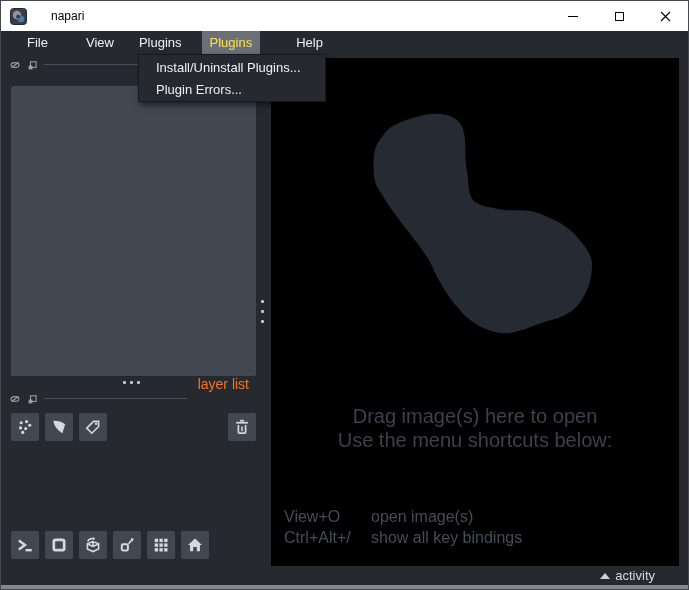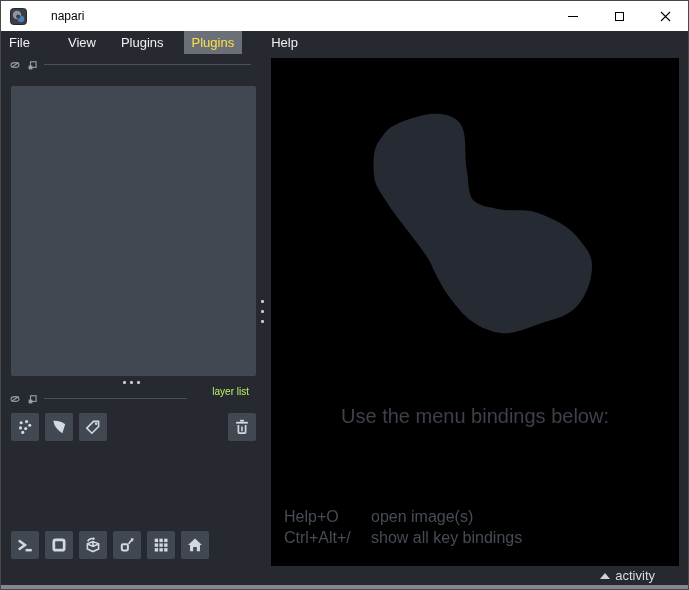--- a/index.html
+++ b/index.html
@@ -26,21 +26,21 @@
   .titlebar .app-icon { width:17px; height:17px; margin-left:9px; }
   .titlebar .title-text { font-size:12px; margin-left:24px; color:#000; }
   .win-controls { position:absolute; right:0; top:0; height:30px; display:flex; }
   .win-btn { width:46px; height:30px; display:flex; align-items:center; justify-content:center; }
   .glyph-min { width:10px; height:1px; background:#000; }
   .glyph-max { width:9px; height:9px; border:1px solid #000; }
 
   
   .menubar {
     position:absolute; left:0; top:30px; width:100%; height:23px;
-    background:#262930; display:flex; align-items:stretch; padding-left:0;text-align:right;
+    background:#262930; display:flex; align-items:stretch; padding-left:18px;text-align:right;
   }
   .menu-item {
     color:#f0f1f2; font-size:13px; padding:0 8px; display:flex; align-items:center;
   }
   .menu-item.active { background:#6b7078; color:#fde047; }
 
   
   .dropdown {
     position:absolute; left:137px; top:53px; width:188px;
     background:#262930; border:1px solid #17191e;
@@ -55,22 +55,22 @@
   
   .dock-titlebar { position:absolute; height:14px; display:flex; align-items:center; }
   .dock-hline { position:absolute; height:1px; background:#4a5058; }
   .layer-controls-panel {
     position:absolute; left:10px; top:85px; width:245px; height:290px;
     background:#414851; border-radius:2px;
   }
   .dots-h { position:absolute; left:122px; top:380px; display:flex; gap:4px; }
   .dots-h span { width:3px; height:3px; background:#c3c7cd; border-radius:1px; display:block; }
   .layer-list-label {
-    position:absolute; top:385px; right:439px; 
-    color:#bef264; font-size:10px;
+    position:absolute; top:375px; right:439px; 
+    color:#f97316; font-size:14px;
   }
   .tool-btn {
     position:absolute; width:28px; height:28px; background:#414851; border-radius:2px;
     display:flex; align-items:center; justify-content:center;
   }
   .dots-v { position:absolute; left:260px; top:299px; display:flex; flex-direction:column; gap:7px; }
   .dots-v span { width:3px; height:3px; background:#c3c7cd; border-radius:1px; display:block; }
 
   
   .canvas {
@@ -132,21 +132,21 @@
         </svg>
       </div>
     </div>
   </div>
 
   <div class="menubar">
     <div class="menu-item">File</div>
     <div class="menu-item" style="margin-left:22px;">View</div>
     <div class="menu-item" style="margin-left:9px;">Plugins</div>
     <div class="menu-item active" style="margin-left:12px;">Plugins</div>
-    <div class="menu-item" style="margin-left:21px;">Help</div>
+    <div class="menu-item" style="margin-left:28px;">Help</div>
   </div>
 
   <div class="dock-titlebar" style="left:9px; top:57px; width:250px;">
     <svg width="10" height="8" viewBox="0 0 10 8">
       <ellipse cx="5" cy="4" rx="4" ry="2.4" fill="none" stroke="#9aa0a8" stroke-width="1.1"></ellipse>
       <path d="M1.5,6.5 L8.5,1.5" stroke="#9aa0a8" stroke-width="1.1"></path>
     </svg>
     <svg width="9" height="9" viewBox="0 0 9 9" style="margin-left:8px;">
       <rect x="2.5" y="0.8" width="5.6" height="5.6" fill="none" stroke="#9aa0a8" stroke-width="1.1"></rect>
       <rect x="0.6" y="4.6" width="3.8" height="3.8" fill="#9aa0a8"></rect>
@@ -270,34 +270,39 @@
         C262,267 245,277 230,275
         C213,273 197,263 188,251
         C176,238 167,222 160,206
         C153,191 125,160 115,143
         C108,132 104,127 103,118
         C102,104 102,91 108,83
         C113,76 116,71 122,68
         C132,62 142,60 153,57 Z"></path>
     </svg>
     <div class="welcome">
-      <div>Use the menu bindings below:</div>
+      <div>Drag image(s) here to open</div>
+      <div>Use the menu shortcuts below:</div>
     </div>
     <div class="shortcut-block">
       <div class="shortcut-row">
-        <span class="shortcut-keys">Help+O</span>
+        <span class="shortcut-keys">View+O</span>
         <span>open image(s)</span>
       </div>
       <div class="shortcut-row">
         <span class="shortcut-keys">Ctrl+Alt+/</span>
         <span>show all key bindings</span>
       </div>
     </div>
   </div>
 
+  <div class="dropdown">
+    <div class="dropdown-item">Install/Uninstall Plugins...</div>
+    <div class="dropdown-item">Plugin Errors...</div>
+  </div>
 
   <div class="statusbar">
     <div class="activity">
       <div class="tri-up"></div>
       <span>activity</span>
     </div>
   </div>
   <div class="bottom-strip"></div>
 
 </div>

